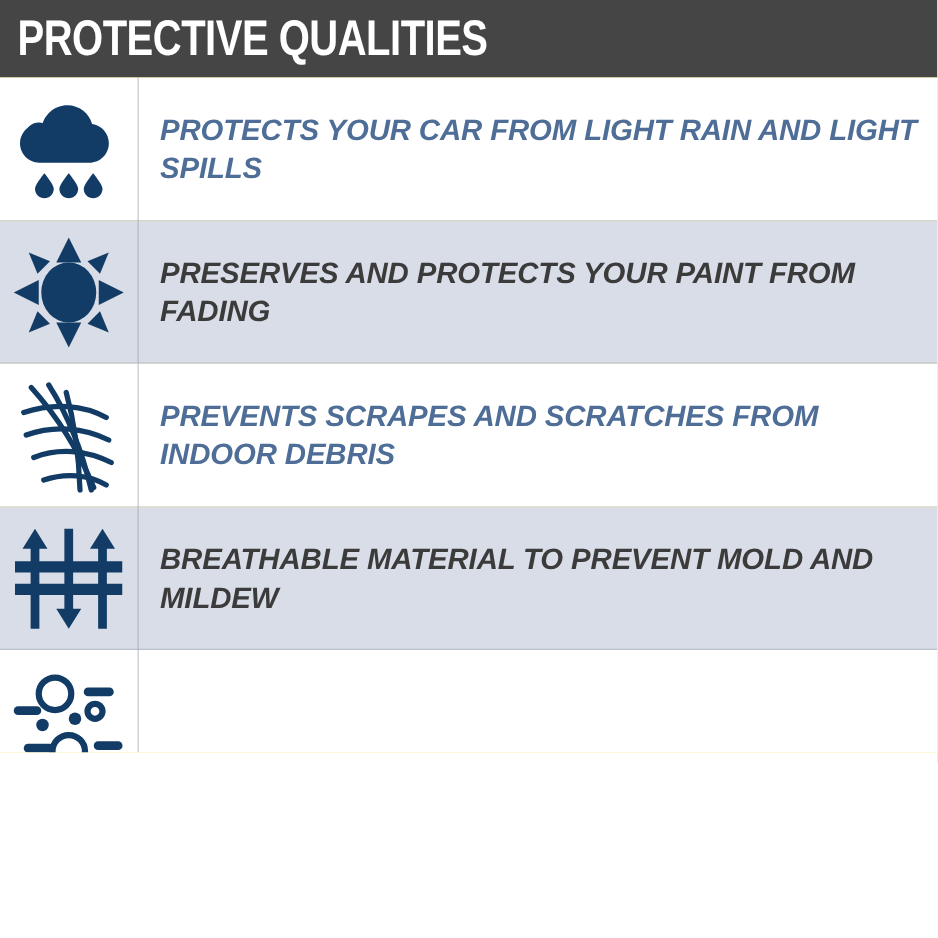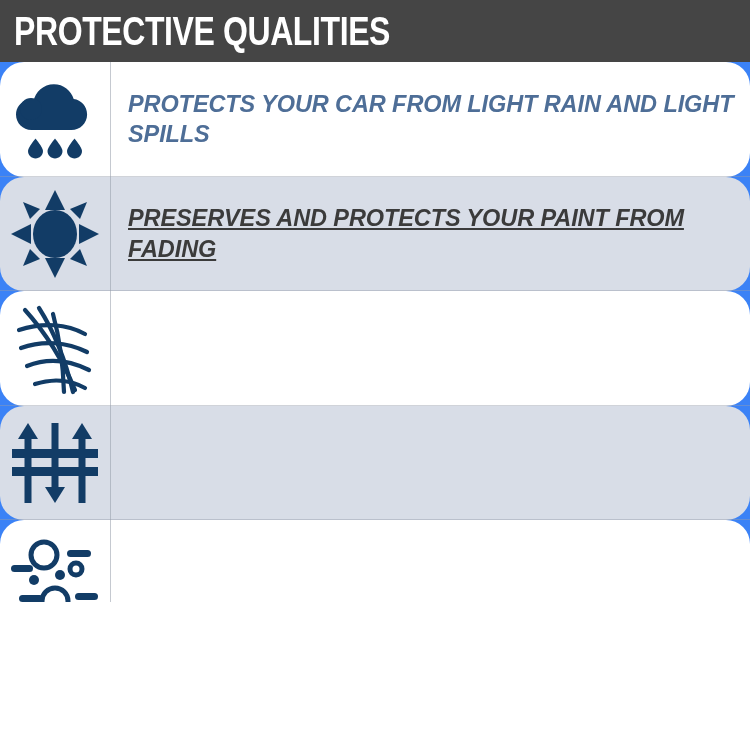--- a/index.html
+++ b/index.html
@@ -9,21 +9,21 @@
     background: #ffffff;
   }
   body {
     font-family: "Liberation Sans", sans-serif;
   }
   #infographic {
     width: 750px;
     height: 602px;
     position: relative;
     overflow: hidden;
-    background: #3b82f6;
+    background: #fde047;
     box-sizing: border-box;
   }
   
   .header-bar {
     height: 62px;
     background: #454545;
     display: flex;
     align-items: center;
     padding: 0 0 0 14px;
     box-sizing: border-box;
@@ -43,21 +43,20 @@
   .rows {
     display: flex;
     flex-direction: column;
   }
   .row {
     height: 114.5px;
     display: flex;
     align-items: stretch;
     box-sizing: border-box;
     position: relative;
-    border-radius: 24px;
   }
   .row.odd  { background: #ffffff; }
   .row.even { background: #d8dde7; }
   .row::after {
     content: "";
     position: absolute;
     left: 0; right: 0; bottom: 0;
     height: 1px;
     background: rgba(150,157,170,0.45);
   }
@@ -85,21 +84,21 @@
   .row-text {
     font-family: "Liberation Sans", sans-serif;
     font-size: 23.5px;
     font-weight: bold;
     font-style: italic;
     line-height: 1.30;
     letter-spacing: -0.1px;
     text-transform: uppercase;
   }
   .row.odd  .row-text { color: #4e6e97; }
-  .row.even .row-text { color: #3b3b3b; text-decoration: underline; }
+  .row.even .row-text { color: #3b3b3b; }
 
   .icon-svg { display: block; }
 </style>
 </head>
 <body>
 
 <div id="infographic">
 
   <div class="header-bar">
     <div class="header-title">PROTECTIVE QUALITIES</div>
@@ -155,39 +154,45 @@
             <path d="M30 8 C 44 30, 56 58, 64 92"></path>
             <path d="M44 14 C 50 36, 54 62, 55 92"></path>
             <path d="M10 30 C 34 22, 58 24, 76 34"></path>
             <path d="M12 48 C 34 40, 58 42, 78 52"></path>
             <path d="M18 66 C 38 58, 60 60, 80 70"></path>
             <path d="M26 84 C 44 78, 62 80, 76 88"></path>
           </g>
         </svg>
       </div>
       <div class="divider"></div>
+      <div class="text-cell">
+        <div class="row-text">PREVENTS SCRAPES AND SCRATCHES FROM INDOOR DEBRIS</div>
+      </div>
     </div>
 
     <div class="row even">
       <div class="icon-cell">
         <svg class="icon-svg" width="86" height="88" viewBox="0 0 86 88">
           <g fill="#123c66">
 
             <polygon points="16,4 26,20 19.5,20 19.5,84 12.5,84 12.5,20 6,20"></polygon>
 
             <polygon points="43,84 53,68 46.5,68 46.5,4 39.5,4 39.5,68 33,68"></polygon>
 
             <polygon points="70,4 80,20 73.5,20 73.5,84 66.5,84 66.5,20 60,20"></polygon>
 
             <rect x="0" y="30" width="86" height="9"></rect>
             <rect x="0" y="48" width="86" height="9"></rect>
           </g>
         </svg>
       </div>
       <div class="divider"></div>
+      <div class="text-cell">
+        <div class="row-text">BREATHABLE MATERIAL TO PREVENT MOLD AND MILDEW</div>
+      </div>
     </div>
 
     <div class="row odd">
       <div class="icon-cell">
         <svg class="icon-svg" width="96" height="88" viewBox="0 0 96 88">
           <g fill="none" stroke="#123c66" stroke-width="5" stroke-linecap="round">
             <circle cx="37" cy="22" r="13"></circle>
             <circle cx="48" cy="68" r="13"></circle>
             <circle cx="69" cy="36" r="6"></circle>
           </g>

